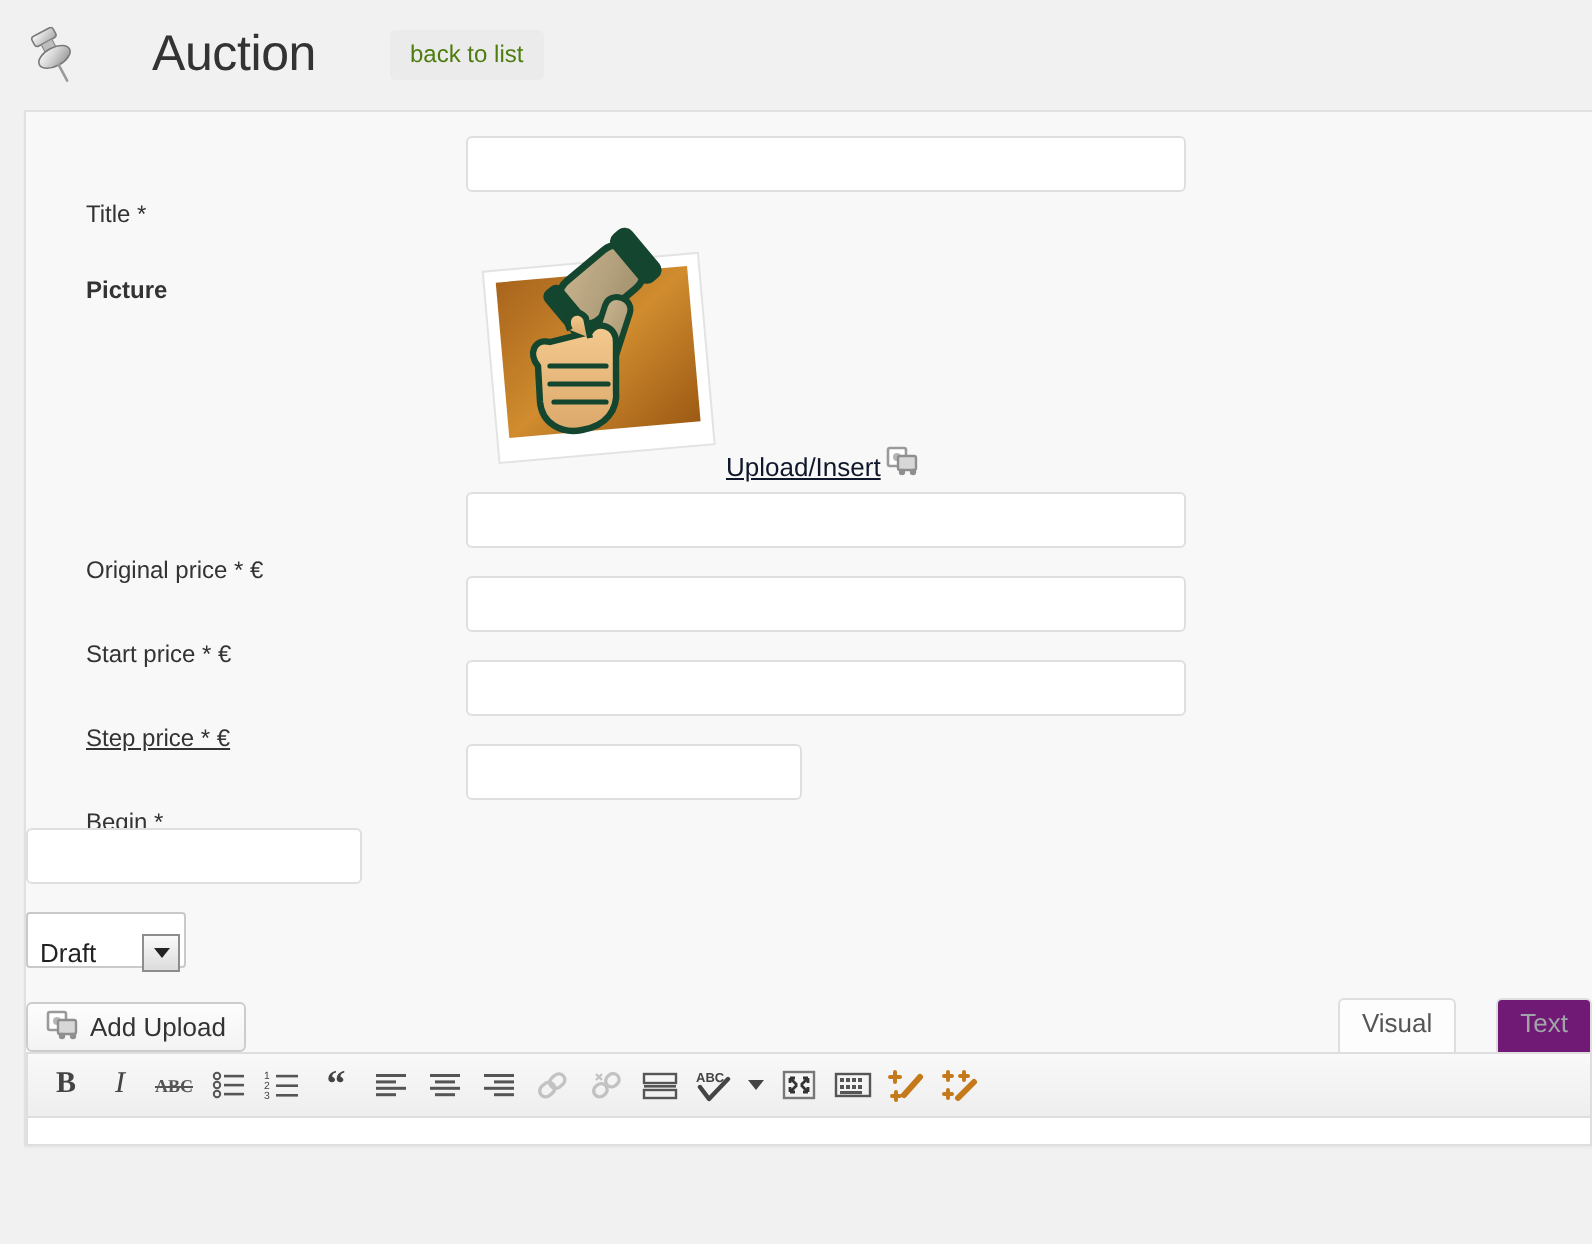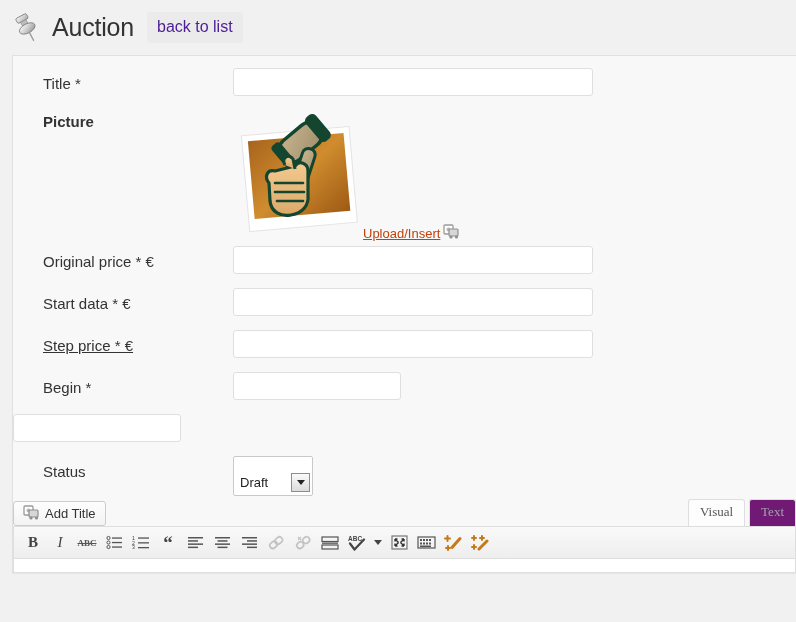--- a/index.html
+++ b/index.html
@@ -13,34 +13,35 @@
     -webkit-font-smoothing: antialiased;
   }
 
   
   #page-header {
     height: 55px;
     padding: 0 0 0 10px;
     display: flex;
     align-items: center;
     background: #f1f1f1;
+    gap: 24px;
   }
   #pin-icon { width: 34px; height: 34px; margin-right: 8px; flex: 0 0 auto; }
   #page-title {
     font-size: 25px;
     font-weight: normal;
     color: #333;
     letter-spacing: -0.2px;
     margin: 0 13px 0 0;
     line-height: 1;
   }
   #back-to-list {
     display: inline-block;
-    font-size: 16px;
-    color: #4c1d95;
+    font-size: 12px;
+    color: #4d7c0f;
     background: #ebebeb;
     border: 1px solid #ebebeb;
     border-radius: 3px;
     padding: 4px 9px 5px;
     text-decoration: none;
     line-height: 1.2;
   }
 
   
   #postbox {
@@ -68,23 +69,24 @@
     background: #f8f8f8;
     padding: 12px 0 0 0;
   }
 
   
   .form-row { display: flex; align-items: flex-start; }
   .form-label {
     width: 220px;
     flex: 0 0 220px;
     padding-left: 30px;
-    font-size: 15px;
+    font-size: 12px;
     color: #333;
     line-height: 1.2;
+    margin-top: 25px;
   }
   .form-field { flex: 1 1 auto; }
 
   .text-input {
     width: 360px; height: 28px;
     border: 1px solid #dfdfdf;
     border-radius: 3px;
     background: #fff;
     padding: 0 7px;
     font-family: "Liberation Sans", sans-serif;
@@ -120,30 +122,30 @@
     margin: 3px 0 0 4px;
   }
   #upload-insert-wrap {
     margin: 6px 0 4px 130px;
     display: flex;
     align-items: center;
     height: 18px;
   }
   #upload-insert-link {
     font-size: 13px;
-    color: #c2410c;
+    color: #0f172a;
     text-decoration: underline;
   }
   .media-icon { display: inline-block; vertical-align: middle; }
 
   
   #status-select-wrap {
     display: inline-flex;
     align-items: center;
-    height: 40px;
+    height: 28px;
     border: 1px solid #c9c9c9;
     border-radius: 2px;
     background: #fff;
     padding: 12px 0 0 6px;
     width: 80px;
     justify-content: space-between;
   }
   #status-select-value { font-size: 13px; color: #222; }
   #status-select-arrow {
     width: 19px; height: 19px;
@@ -181,22 +183,21 @@
     cursor: pointer;
   }
   #editor-tabs { display: flex; align-items: flex-end; height: 27px; }
   .editor-tab {
     font-size: 13px;
     padding: 5px 11px 6px;
     border: 1px solid #dedede;
     border-bottom: none;
     border-radius: 3px 3px 0 0;
     line-height: 1.15;
-    margin-left: 4px;
-    font-family: Liberation Serif, serif;
+    margin-left: 20px;
   }
   .editor-tab.active { background: #fdfdfd; color: #555; border-color: #dedede; }
   .editor-tab.inactive { background: #701a75; color: #a0a5aa; }
 
   #editor-toolbar {
     display: flex;
     align-items: center;
     height: 33px;
     background: linear-gradient(180deg,#f9f9f9,#eeeeee);
     border: 1px solid #dedede;
@@ -320,21 +321,21 @@
     </div>
 
     <div class="form-row" id="row-original">
       <div class="form-label">Original price * €</div>
       <div class="form-field">
         <input class="text-input" type="text" placeholder="" style="">
       </div>
     </div>
 
     <div class="form-row" id="row-start">
-      <div class="form-label">Start data * €</div>
+      <div class="form-label">Start price * €</div>
       <div class="form-field">
         <input class="text-input" type="text" placeholder="" style="">
       </div>
     </div>
 
     <div class="form-row" id="row-step">
       <div class="form-label">Step price * €</div>
       <div class="form-field">
         <input class="text-input" type="text" placeholder="" style="">
       </div>
@@ -347,21 +348,20 @@
       </div>
     </div>
 
     <div class="form-row" id="row-end">
       <div class="form-field">
         <input class="text-input narrow" type="text" placeholder="" style="">
       </div>
     </div>
 
     <div class="form-row" id="row-status">
-      <div class="form-label">Status</div>
       <div class="form-field">
         <div id="status-select-wrap">
           <span id="status-select-value">Draft</span>
           <span id="status-select-arrow">
               <span class="tri"></span>
             </span>
         </div>
       </div>
     </div>
 
@@ -372,21 +372,21 @@
           <button id="add-media-button">
             <span class="media-icon">
               <svg width="17" height="15" viewBox="0 0 17 15">
                 <rect x="1" y="1" width="9" height="9" rx="1" fill="#fff" stroke="#9a9a9a" stroke-width="1.3"></rect>
                 <circle cx="5.5" cy="5.5" r="2" fill="#b5b5b5"></circle>
                 <rect x="6" y="5" width="9" height="7" rx="1" fill="#d7d7d7" stroke="#8f8f8f" stroke-width="1.2"></rect>
                 <circle cx="8" cy="13" r="1.6" fill="#8f8f8f"></circle>
                 <circle cx="13.5" cy="13" r="1.6" fill="#8f8f8f"></circle>
               </svg>
             </span>
-            <span>Add Title</span>
+            <span>Add Upload</span>
           </button>
 
           <div id="editor-tabs">
             <div class="editor-tab active">Visual</div>
             <div class="editor-tab inactive">Text</div>
           </div>
         </div>
 
         <div id="editor-toolbar">
 

